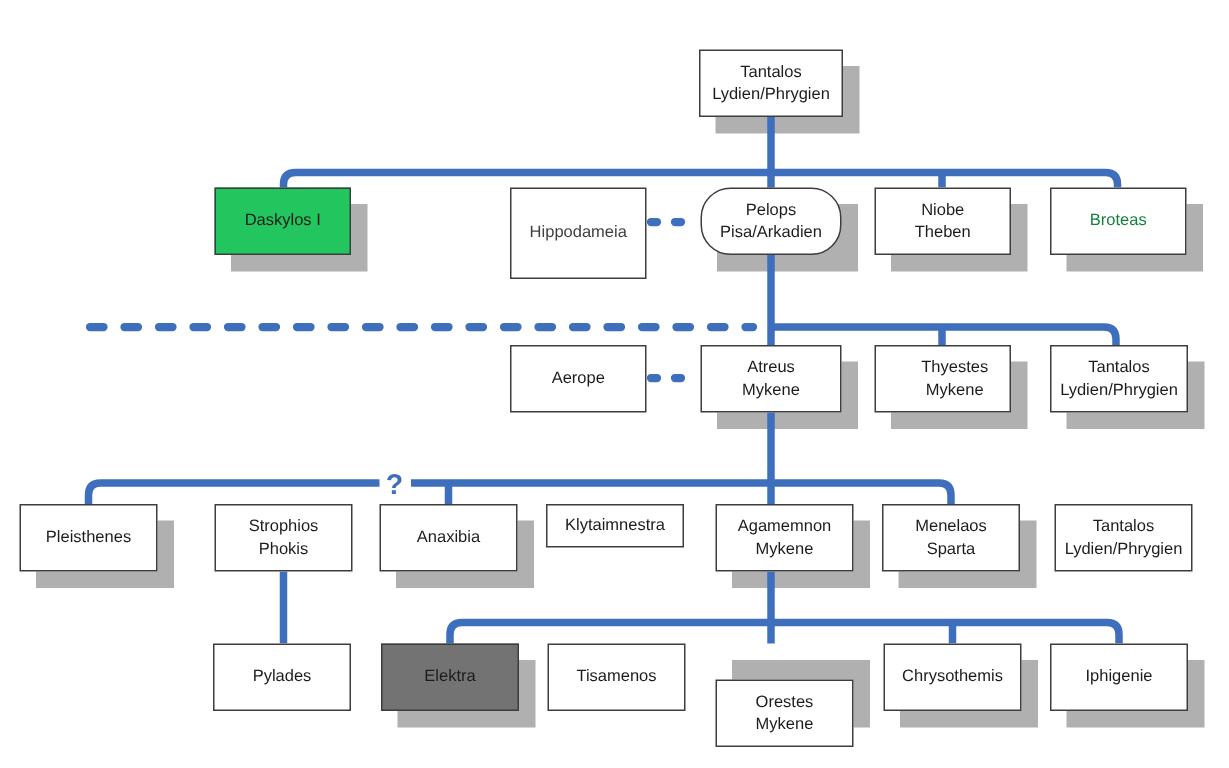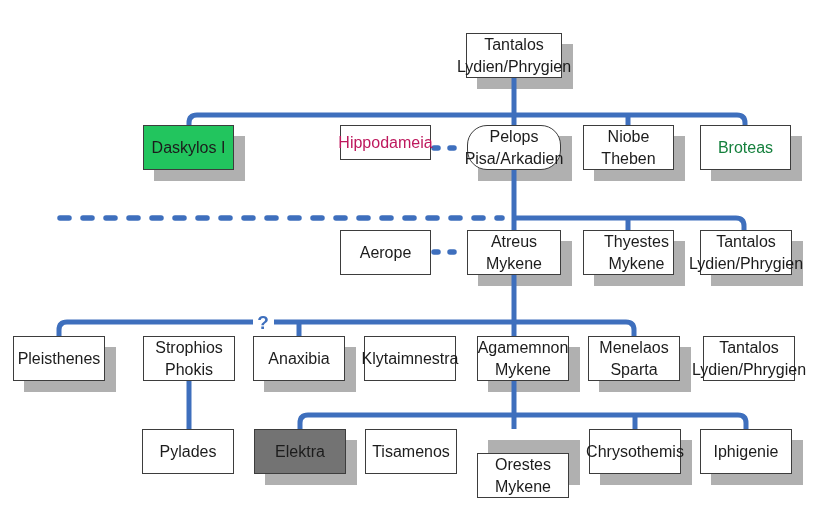--- a/index.html
+++ b/index.html
@@ -6,21 +6,21 @@
   .canvas{
     position:relative;width:819px;height:512px;background:#ffffff;
     font-family:"Liberation Sans",sans-serif;overflow:hidden;
   }
   .shadow{position:absolute;z-index:1;}
   svg.wires{position:absolute;left:0;top:0;z-index:2;pointer-events:none;}
   .node{
     position:absolute;z-index:3;background:#ffffff;
     border:1.7px solid #3d3d3d;box-sizing:border-box;
     display:flex;align-items:center;justify-content:center;
-    text-align:center;color:#1c1c1c;font-size:16px;line-height:1.32;
+    text-align:center;color:#1c1c1c;font-size:11px;line-height:1.32;
   }
   .node .lbl{white-space:pre-line;}
 </style>
 </head>
 <body>
 
 <div class="canvas">
   <div id="shadow-layer">
       <div class="shadow" style="left: 477px; top: 44px; width: 96px; height: 45px; background: rgb(176, 176, 176);"></div>
       <div class="shadow" style="left: 154px; top: 136px; width: 91px; height: 45px; background: rgb(176, 176, 176);"></div>
@@ -60,21 +60,21 @@
       <text x="263" y="329" fill="#3e6fbd" font-size="19" font-weight="bold" text-anchor="middle" font-family="&quot;Liberation Sans&quot;, sans-serif">?</text>
     </svg>
   <div id="node-layer">
       <div class="node" style="left: 466px; top: 33px; width: 96px; height: 45px; border-color: rgb(61, 61, 61); background: rgb(255, 255, 255); color: rgb(28, 28, 28);">
         <span class="lbl">Tantalos
 Lydien/Phrygien</span>
       </div>
       <div class="node" style="left: 143px; top: 125px; width: 91px; height: 45px; border-color: rgb(61, 61, 61); background: #22c55e; color: rgb(28, 28, 28);">
         <span class="lbl">Daskylos I</span>
       </div>
-      <div class="node" style="left: 340px; top: 125px; width: 91px; height: 35px; border-color: rgb(61, 61, 61); background: rgb(255, 255, 255); color: #be185d;">
+      <div class="node" style="left: 340px; top: 125px; width: 91px; height: 61px; border-color: rgb(61, 61, 61); background: rgb(255, 255, 255); color: #404040;">
         <span class="lbl">Hippodameia</span>
       </div>
       <div class="node" style="left: 467px; top: 125px; width: 94px; height: 45px; border-color: rgb(61, 61, 61); background: rgb(255, 255, 255); color: rgb(28, 28, 28); border-radius: 20px;">
         <span class="lbl">Pelops
 Pisa/Arkadien</span>
       </div>
       <div class="node" style="left: 583px; top: 125px; width: 91px; height: 45px; border-color: rgb(61, 61, 61); background: rgb(255, 255, 255); color: rgb(28, 28, 28);">
         <span class="lbl">Niobe
 Theben</span>
       </div>
@@ -99,21 +99,21 @@
       <div class="node" style="left: 13px; top: 336px; width: 92px; height: 45px; border-color: rgb(61, 61, 61); background: rgb(255, 255, 255); color: rgb(28, 28, 28);">
         <span class="lbl">Pleisthenes</span>
       </div>
       <div class="node" style="left: 143px; top: 336px; width: 92px; height: 45px; border-color: rgb(61, 61, 61); background: rgb(255, 255, 255); color: rgb(28, 28, 28); text-align: center;">
         <span class="lbl">Strophios
 Phokis</span>
       </div>
       <div class="node" style="left: 253px; top: 336px; width: 92px; height: 45px; border-color: rgb(61, 61, 61); background: rgb(255, 255, 255); color: rgb(28, 28, 28);">
         <span class="lbl">Anaxibia</span>
       </div>
-      <div class="node" style="left: 364px; top: 336px; width: 92px; height: 45px; border-color: rgb(61, 61, 61); background: rgb(255, 255, 255); color: rgb(28, 28, 28);">
+      <div class="node" style="left: 364px; top: 336px; width: 92px; height: 29px; border-color: rgb(61, 61, 61); background: rgb(255, 255, 255); color: rgb(28, 28, 28);">
         <span class="lbl">Klytaimnestra</span>
       </div>
       <div class="node" style="left: 477px; top: 336px; width: 92px; height: 45px; border-color: rgb(61, 61, 61); background: rgb(255, 255, 255); color: rgb(28, 28, 28);">
         <span class="lbl">Agamemnon
 Mykene</span>
       </div>
       <div class="node" style="left: 588px; top: 336px; width: 92px; height: 45px; border-color: rgb(61, 61, 61); background: rgb(255, 255, 255); color: rgb(28, 28, 28);">
         <span class="lbl">Menelaos
 Sparta</span>
       </div>

